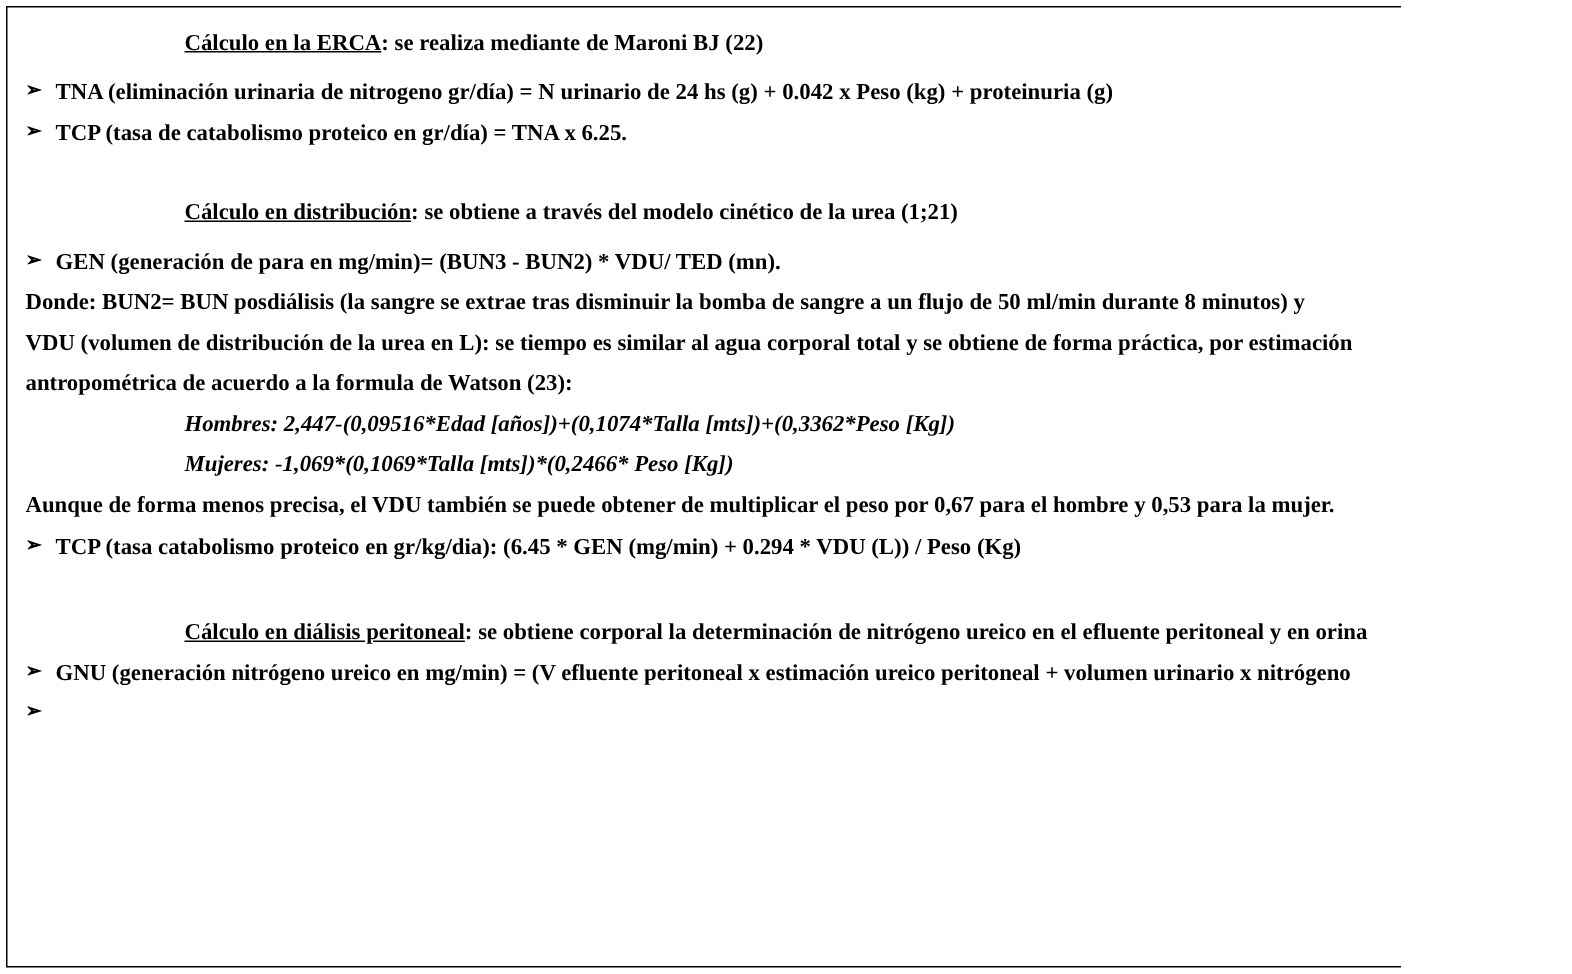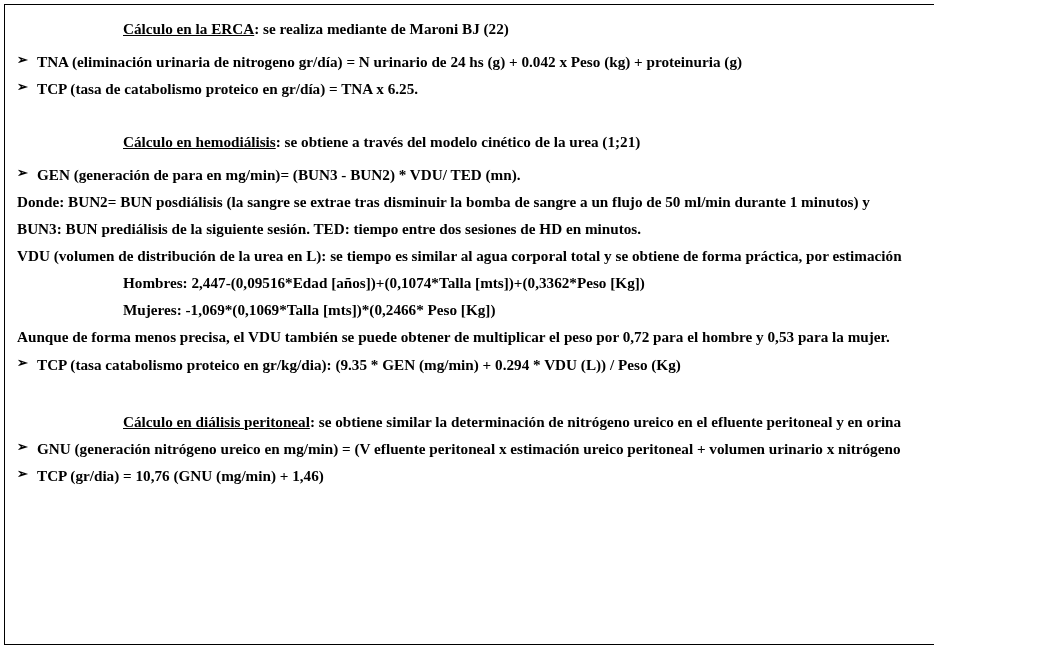--- a/index.html
+++ b/index.html
@@ -54,20 +54,21 @@
   }
   .bullet .arrow {
     position: absolute;
     left: 0;
     top: 0;
     font-size: 13px;
     line-height: inherit;
   }
   .indent-1 {
     padding-left: 106px;
+    font-style: italic;
   }
   .gap-sm { height: 6px; }
   .gap-md { height: 26px; }
   .gap-lg { height: 30px; }
 </style>
 </head>
 <body>
 
 <div class="page">
   <div class="doc-box">
@@ -84,56 +85,55 @@
       </div>
 
       <div class="para bullet">
         <span class="arrow">➢</span>
         <span>TCP (tasa de catabolismo proteico en gr/día) = TNA x 6.25.</span>
       </div>
 
       <div class="gap-md"></div>
 
       <div class="para heading">
-        <span class="ul">Cálculo en hemodiálisis</span><span>: se obtiene a través del modelo cinético de la urea (1;21)</span>
+        <span class="ul">Cálculo en distribución</span><span>: se obtiene a través del modelo cinético de la urea (1;21)</span>
       </div>
       <div class="gap-sm"></div>
 
       <div class="para bullet">
         <span class="arrow">➢</span>
         <span>GEN (generación de para en mg/min)=  (BUN3 - BUN2) * VDU/ TED (mn).</span>
       </div>
 
-      <div class="para">Donde: BUN2=  BUN posdiálisis (la sangre se extrae tras disminuir la bomba de sangre a un flujo de 50 ml/min durante 1 minutos) y</div>
-      <div class="para">BUN3: BUN prediálisis de la siguiente sesión. TED:  tiempo entre dos sesiones de HD en minutos.</div>
+      <div class="para">Donde: BUN2=  BUN posdiálisis (la sangre se extrae tras disminuir la bomba de sangre a un flujo de 50 ml/min durante 8 minutos) y</div>
       <div class="para">VDU (volumen de distribución de la urea en L): se tiempo es similar al agua corporal total y se obtiene de forma práctica, por estimación</div>
+      <div class="para">antropométrica de acuerdo a la formula de Watson (23):</div>
 
       <div class="para indent-1">Hombres: 2,447-(0,09516*Edad [años])+(0,1074*Talla [mts])+(0,3362*Peso [Kg])</div>
       <div class="para indent-1">Mujeres: -1,069*(0,1069*Talla [mts])*(0,2466* Peso [Kg])</div>
 
-      <div class="para">Aunque de forma menos precisa, el VDU también se puede obtener de multiplicar el peso por 0,72 para el hombre y 0,53 para la mujer.</div>
+      <div class="para">Aunque de forma menos precisa, el VDU también se puede obtener de multiplicar el peso por 0,67 para el hombre y 0,53 para la mujer.</div>
 
       <div class="para bullet">
         <span class="arrow">➢</span>
-        <span>TCP (tasa catabolismo proteico en gr/kg/dia): (9.35 * GEN (mg/min) + 0.294 * VDU (L)) / Peso (Kg)</span>
+        <span>TCP (tasa catabolismo proteico en gr/kg/dia): (6.45 * GEN (mg/min) + 0.294 * VDU (L)) / Peso (Kg)</span>
       </div>
 
       <div class="gap-lg"></div>
 
       <div class="para heading">
-        <span class="ul">Cálculo en diálisis peritoneal</span><span>: se obtiene similar la determinación de nitrógeno ureico en el efluente peritoneal y en orina</span>
+        <span class="ul">Cálculo en diálisis peritoneal</span><span>: se obtiene corporal la determinación de nitrógeno ureico en el efluente peritoneal y en orina</span>
       </div>
 
 
       <div class="para bullet">
         <span class="arrow">➢</span>
         <span>GNU (generación nitrógeno ureico en mg/min) = (V efluente peritoneal x estimación ureico peritoneal + volumen urinario x nitrógeno</span>
       </div>
 
 
       <div class="para bullet">
         <span class="arrow">➢</span>
-        <span>TCP (gr/dia) = 10,76 (GNU (mg/min) + 1,46)</span>
       </div>
 
     </div>
   </div>
 </div>
 
 </body></html>

